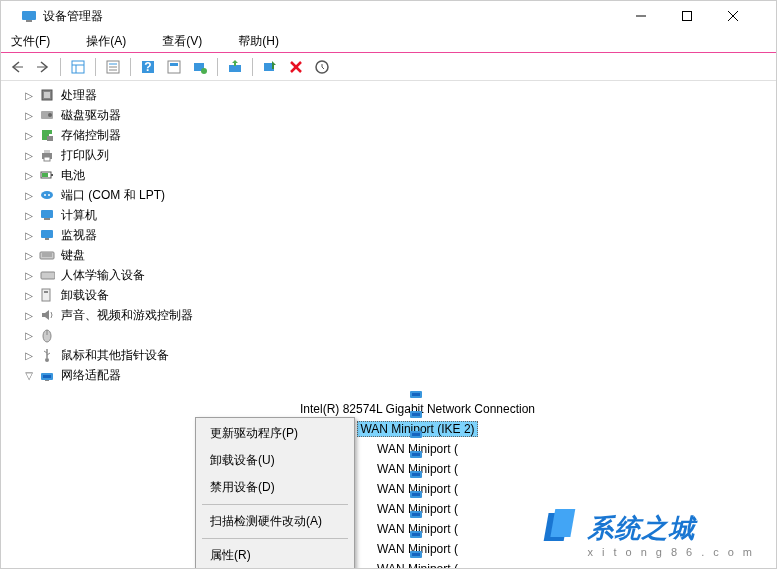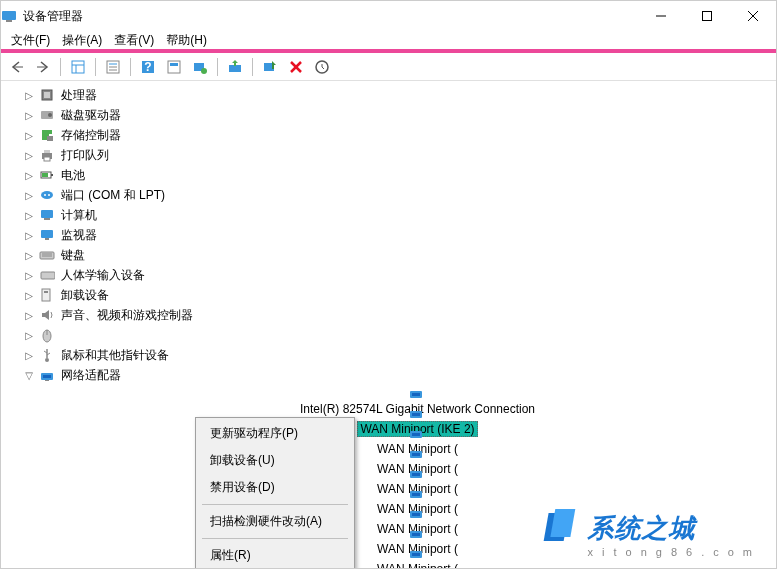--- a/index.html
+++ b/index.html
@@ -1,30 +1,30 @@
 <!DOCTYPE html>
 <html><head>
 <meta charset="utf-8">
 <style>
 *{box-sizing:border-box;margin:0;padding:0;font-family:"Microsoft YaHei","Segoe UI",sans-serif;font-size:12px;}
 body{background:#fff;color:#000;width:777px;height:569px;position:relative;overflow:hidden;border:1px solid #ccc;}
-.titlebar{height:30px;display:flex;align-items:center;padding:0 0;}
+.titlebar{height:30px;display:flex;align-items:center;padding:0 20px;}
 .title-icon{width:16px;height:16px;margin-right:6px;display:flex;align-items:center;justify-content:center;}
 .title-text{flex:1;}
 .win-controls{display:flex;gap:0;}
 .win-btn{width:46px;height:30px;display:flex;align-items:center;justify-content:center;cursor:pointer;}
-.menubar{height:22px;display:flex;align-items:center;padding:0 4px;border-bottom:4px solid #ec4899;}
+.menubar{height:22px;display:flex;align-items:center;padding:0 4px;border-bottom:1px solid #ec4899;gap:24px;}
 .menu-item{padding:2px 6px;cursor:pointer;}
 .toolbar{height:28px;display:flex;align-items:center;padding:0 4px;gap:2px;border-bottom:1px solid #e0e0e0;}
 .tool-btn{width:24px;height:24px;display:flex;align-items:center;justify-content:center;cursor:pointer;border:1px solid transparent;}
 .tool-sep{width:1px;height:18px;background:#c0c0c0;margin:0 3px;}
 .tree-container{padding:4px 0;overflow:auto;height:calc(100% - 80px);}
 .tree-node{display:flex;align-items:center;height:20px;padding-left:20px;cursor:pointer;white-space:nowrap;}
 .tree-node.child{padding-left:58px;flex-direction:column;}
-.tree-node.selected .node-label{background:#14b8a6;border:1px dotted #666;padding:0 2px;}
+.tree-node.selected .node-label{background:#7dd3fc;border:1px dotted #666;padding:0 2px;}
 .expander{width:16px;height:16px;display:flex;align-items:center;justify-content:center;color:#666;font-size:10px;margin-right:2px;}
 .node-icon{width:16px;height:16px;margin-right:4px;display:flex;align-items:center;justify-content:center;}
 .node-label{padding:1px 2px;}
 .context-menu{position:absolute;background:#f0f0f0;border:1px solid #a0a0a0;box-shadow:2px 2px 4px rgba(0,0,0,0.3);padding:2px;min-width:160px;z-index:100;}
 .ctx-item{padding:5px 20px 5px 12px;cursor:pointer;}
 .ctx-sep{height:1px;background:#c0c0c0;margin:3px 4px;}
 .watermark{position:absolute;bottom:10px;right:15px;display:flex;align-items:center;gap:6px;z-index:50;}
 .wm-text{display:flex;flex-direction:column;margin-top:20px;}
 .wm-main{font-size:26px;font-weight:bold;color:#1976d2;font-style:italic;letter-spacing:1px;}
 .wm-sub{font-size:11px;color:#888;letter-spacing:9px;}

